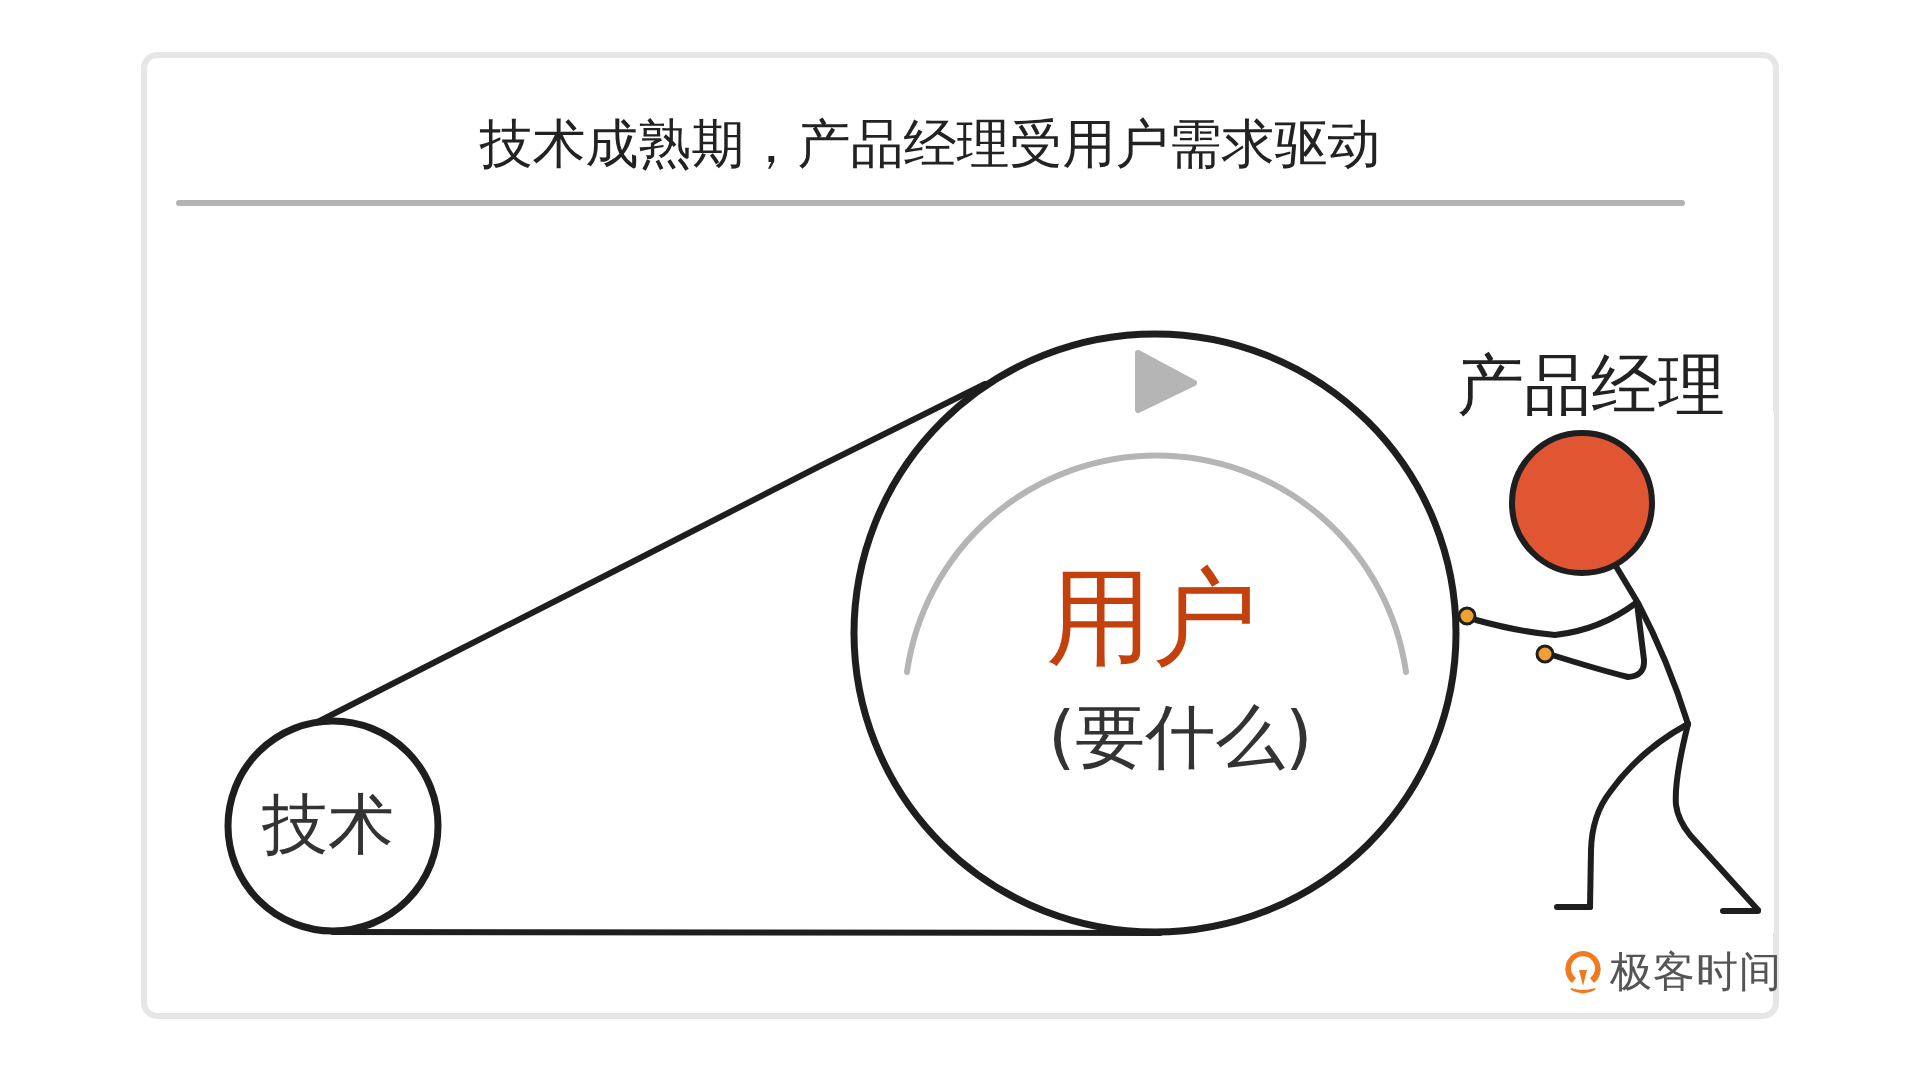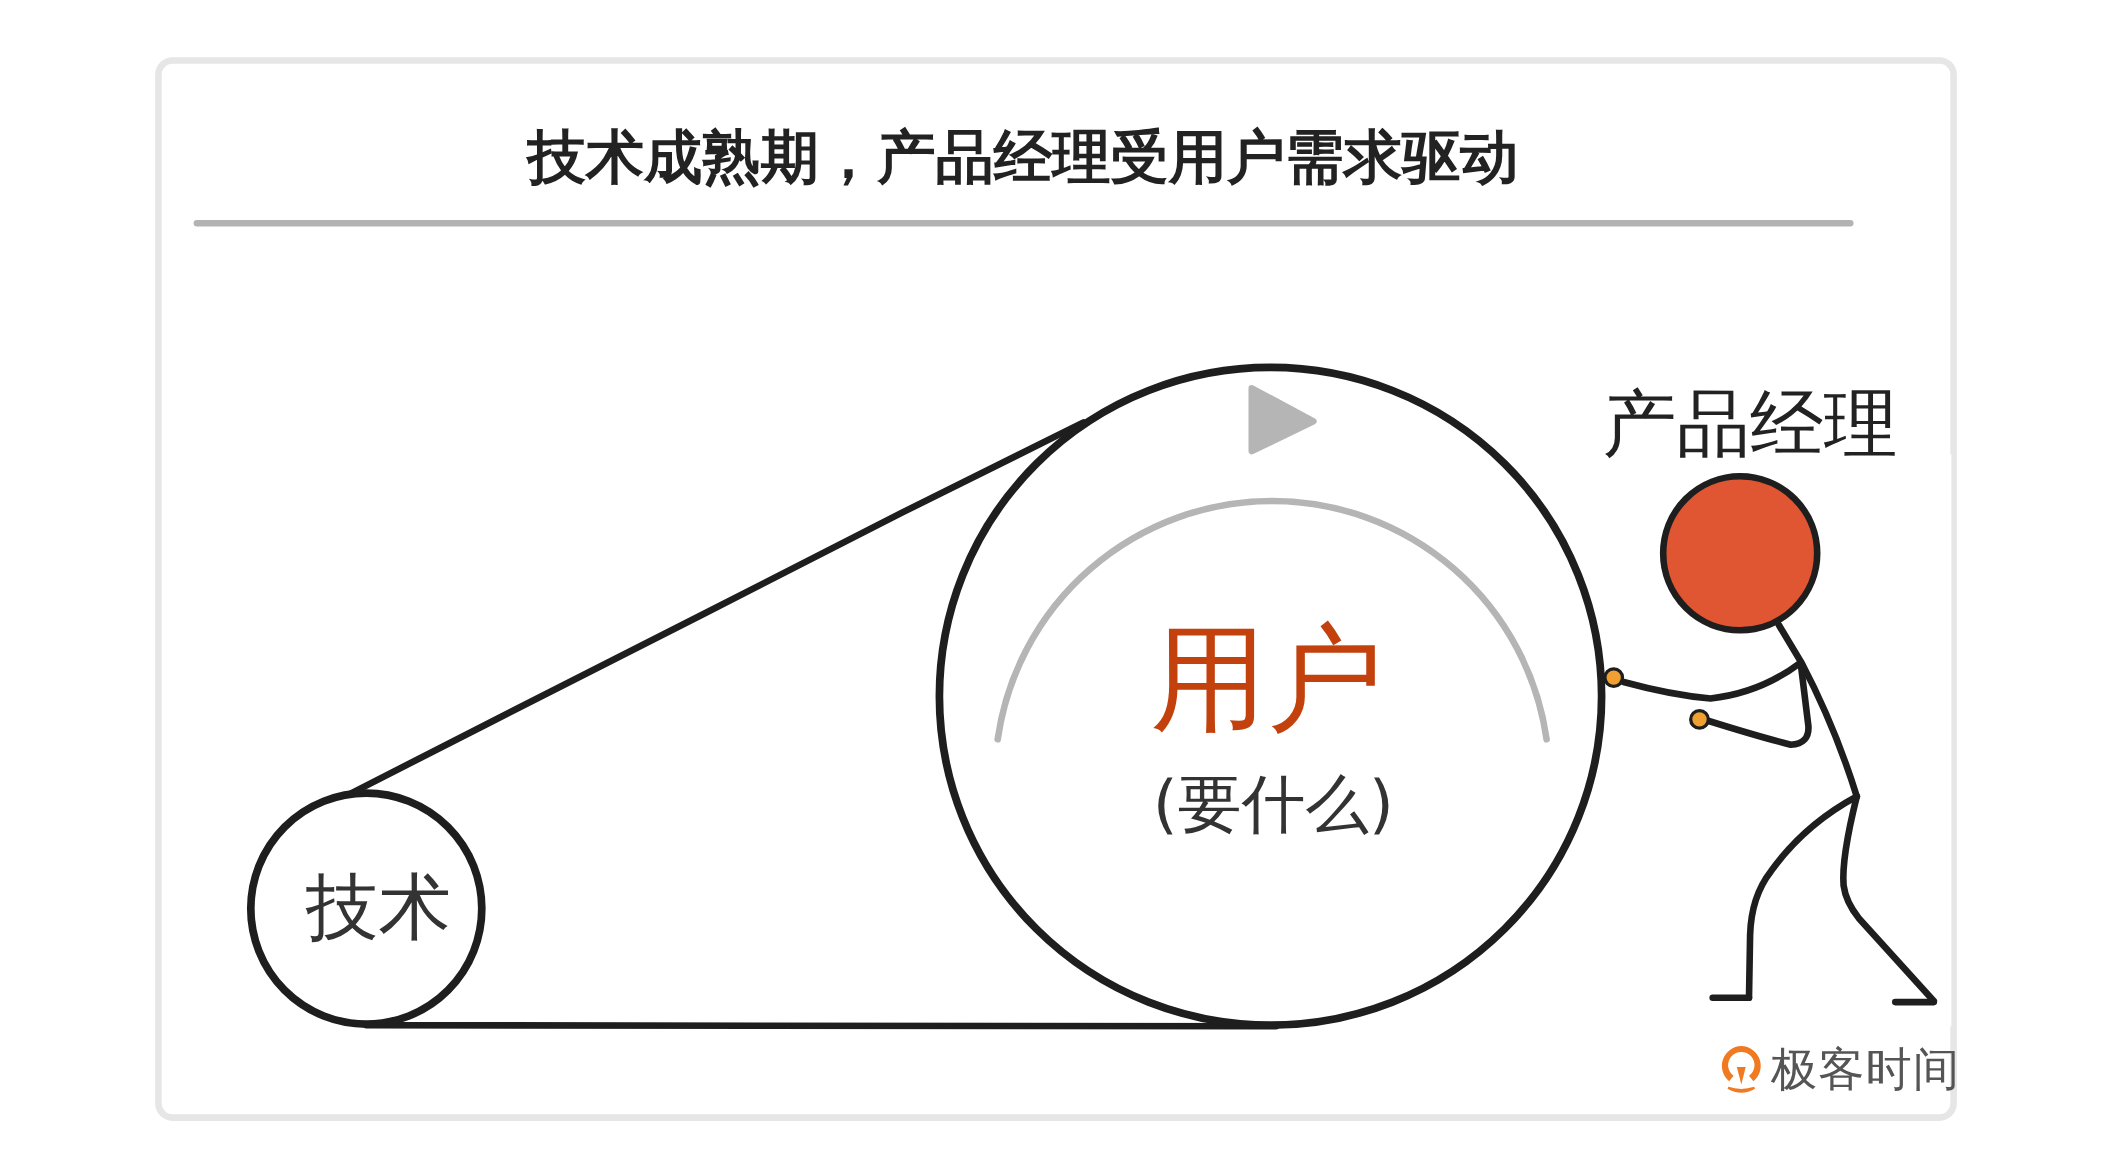--- a/index.html
+++ b/index.html
@@ -32,21 +32,21 @@
       height: 520px;
       background: #ffffff;
     }
     .title {
       position: absolute;
       left: 175px;
       top: 108px;
       width: 1510px;
       text-align: center;
       font-size: 53px;
-      font-weight: bold;
+      font-weight: normal;
       color: #222222;
       letter-spacing: 0px;
       line-height: 72px;
       white-space: nowrap;
     }
     .divider {
       position: absolute;
       left: 176px;
       top: 200px;
       width: 1509px;
@@ -60,35 +60,35 @@
       top: 0;
       width: 1920px;
       height: 1065px;
     }
     .label {
       position: absolute;
       white-space: nowrap;
       line-height: 1;
     }
     .tech-label {
-      left: 278px;
+      left: 262px;
       top: 792px;
       font-size: 66px;
       color: #333333;
     }
     .user-label {
       left: 1046px;
       top: 565px;
       font-size: 106px;
       color: #c2410c;
     }
     .user-sub-label {
       left: 1048px;
       top: 702px;
-      font-size: 58px;
+      font-size: 70px;
       color: #333333;
     }
     .pm-label {
       left: 1457px;
       top: 352px;
       font-size: 67px;
       color: #222222;
     }
     .brand {
       position: absolute;

